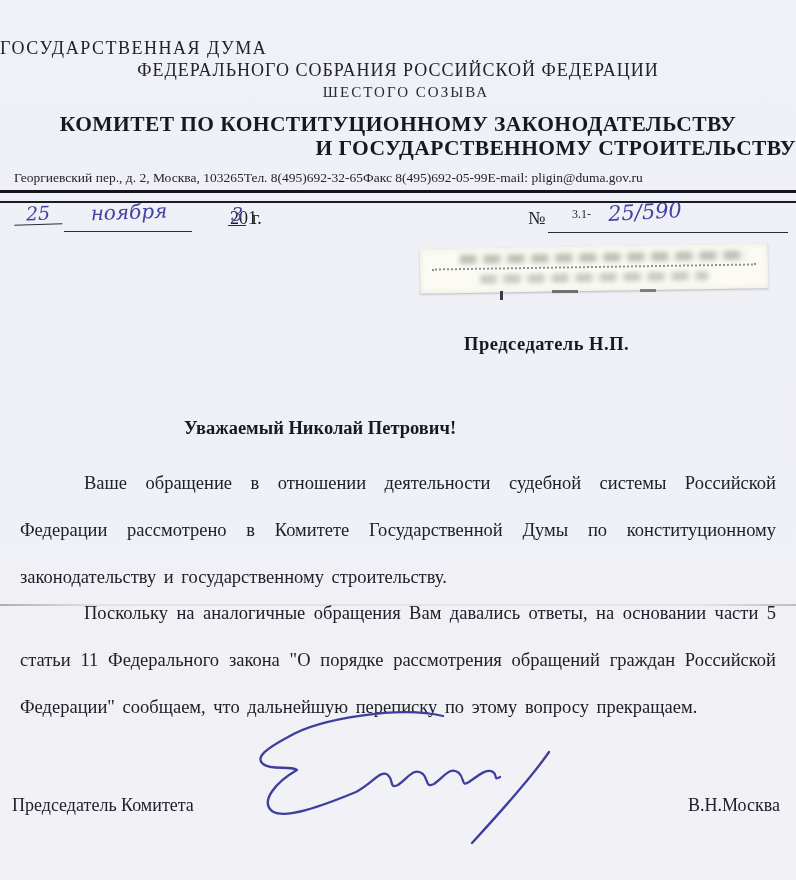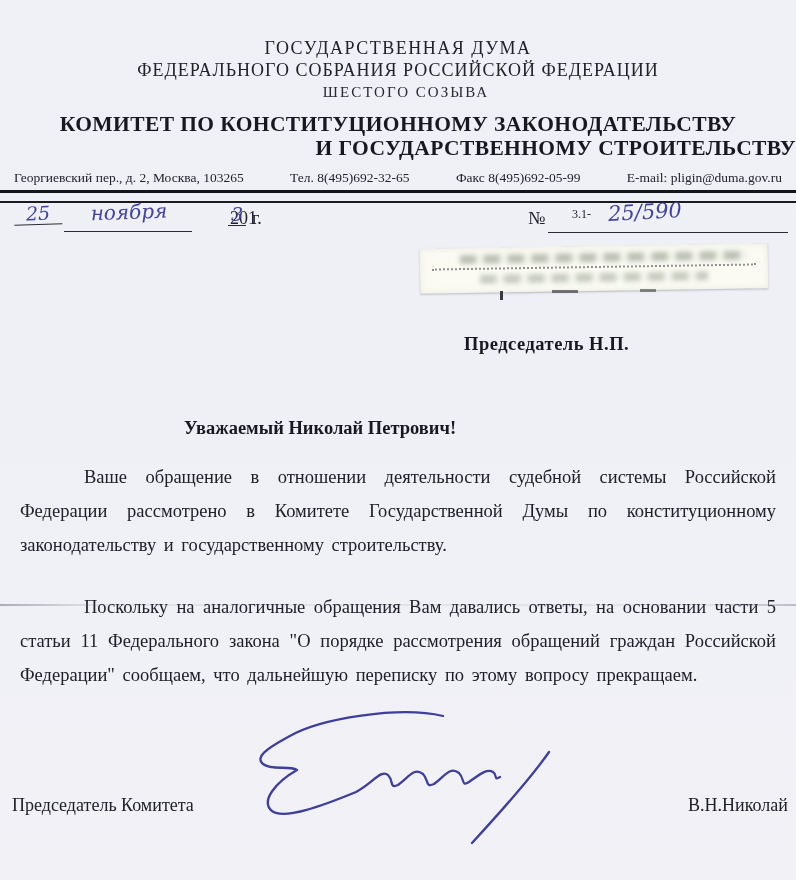--- a/index.html
+++ b/index.html
@@ -13,21 +13,21 @@
     overflow: hidden;
     background: linear-gradient(180deg, #f0f1f6 0%, #eff0f5 40%, #f1f1f6 100%);
     font-family: "Liberation Serif", serif;
     color: #1e1e26;
   }
   .abs { position: absolute; }
 
   
   .org-line1 {
     top: 38px; left: 0; width: 100%;
-    text-align: center; font-size: 18px; letter-spacing: 1.5px;
+    font-size: 18px; letter-spacing: 1.5px;
     color: #22222c;
   }
   .org-line2 {
     top: 60px; left: 0; width: 100%;
     text-align: center; font-size: 18px; letter-spacing: 1px;
     color: #22222c;
   }
   .org-line3 {
     top: 84px; left: 8px; width: 100%;
     text-align: center; font-size: 15px; letter-spacing: 2px;
@@ -38,21 +38,21 @@
     text-align: center; font-size: 21.5px; font-weight: bold; letter-spacing: .4px;
     color: #181820;
   }
   .committee-line2 {
     top: 136px; left: 0; width: 100%;
     text-align: right; font-size: 21.5px; font-weight: bold; letter-spacing: .4px;
     color: #181820;
   }
   .contact-line {
     top: 170px; left: 14px; width: 768px;
-    display: flex; justify-content: space-between; align-items: baseline;
+    display: flex; align-items: baseline;
     font-size: 13.5px; color: #23232b;
   }
   .double-rule {
     top: 190px; left: 0; width: 796px; height: 8px;
     border-top: 3px solid #15151b;
     border-bottom: 2px solid #1b1b22;
   }
 
   
   .hw {
@@ -127,21 +127,21 @@
   .addressee {
     top: 334px; left: 464px; font-size: 18.5px; font-weight: bold;
     letter-spacing: .5px; color: #181822;
   }
   .salutation {
     top: 418px; left: 0; width: 640px; text-align: center;
     font-size: 18.5px; font-weight: bold; color: #181822;
   }
   .para {
     left: 20px; width: 756px;
-    font-size: 18.5px; line-height: 34px;
+    font-size: 18.5px; line-height: 47px;
     text-align: justify; text-indent: 64px;
     word-spacing: 3px; color: #20202a;
   }
   .para1 { top: 460px; }
   .para2 { top: 562px; margin-top: 28px; }
 
   .crease {
     top: 604px; left: 0; width: 796px; height: 2px;
     background: linear-gradient(90deg,
       rgba(90,90,110,0.45), rgba(120,120,140,0.12) 12%,
@@ -216,13 +216,13 @@
              C 409,777 414,767 423,774
              C 429,780 425,788 434,784
              C 445,776 450,766 459,773
              C 465,779 461,787 469,782
              C 479,775 487,768 493,772
              C 498,775 493,781 500,777"></path>
     <path d="M 549,752 C 536,771 506,806 472,843"></path>
   </g>
 </svg>
 
-<div class="abs sig-name">В.Н.Николай</div>
+<div class="abs sig-name">В.Н.Москва</div>
 
 </body></html>

